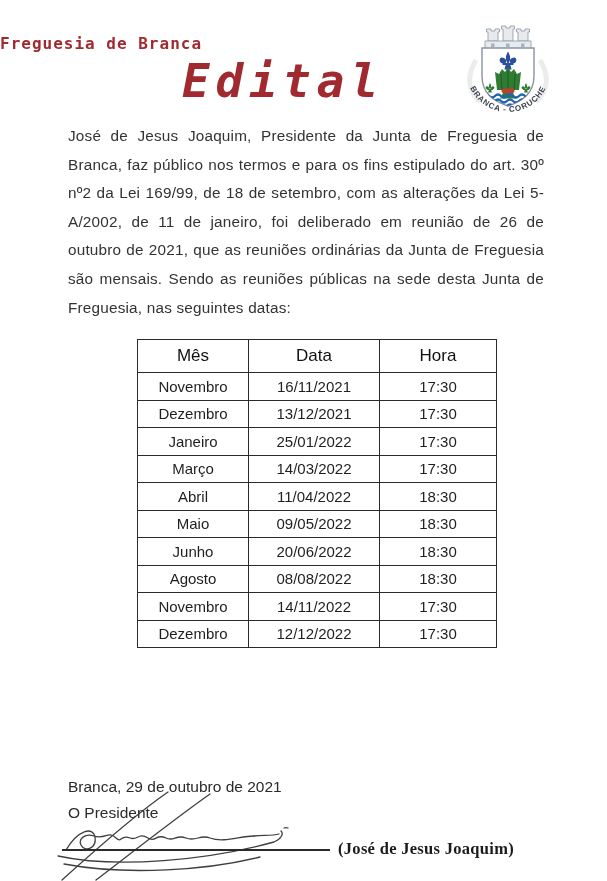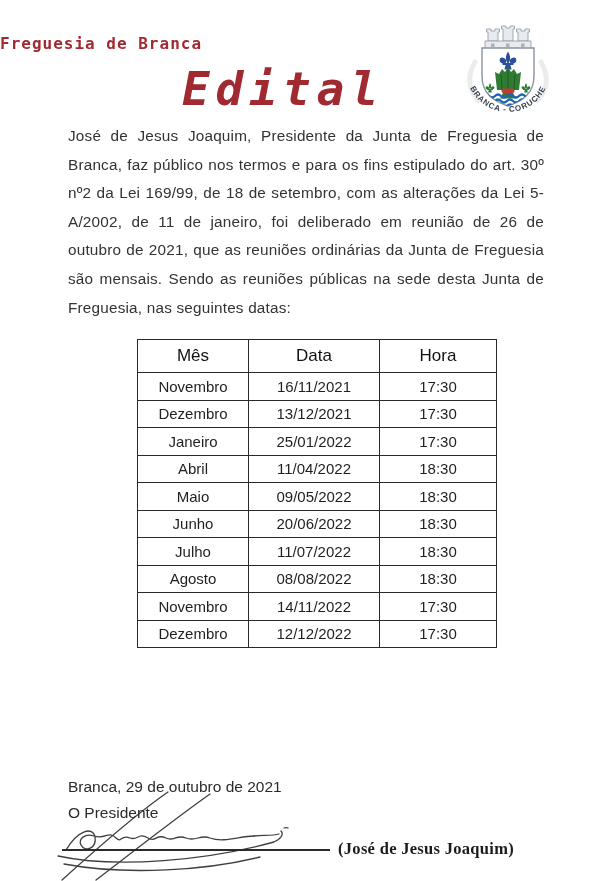--- a/index.html
+++ b/index.html
@@ -8,21 +8,21 @@
     font-family:"Liberation Sans", sans-serif; color:#2f2f2f;
   }
   .org-name {
     position:absolute; top:34px; left:0; width:566px; text-align:left;
     font-family:"DejaVu Sans Mono", monospace; font-weight:bold;
     font-size:16px; letter-spacing:1px; color:#a12a31;
   }
   .edital-title {
     position:absolute; top:54px; left:0; width:566px; text-align:center;
     font-family:"DejaVu Sans Mono", monospace; font-weight:bold; font-style:italic;
-    font-size:46px; letter-spacing:6px; color:#a12a31;margin-top:8px;
+    font-size:46px; letter-spacing:6px; color:#a12a31;
   }
   .crest { position:absolute; left:450px; top:20px; }
   .body-text {
     position:absolute; left:68px; top:122px; width:476px;
     font-size:15.3px; line-height:28.6px; text-align:justify; color:#333333;
     letter-spacing:0.2px;
   }
   table.schedule {
     position:absolute; left:137px; top:339px; border-collapse:collapse;
     font-size:15px; color:#1f1f1f; table-layout:fixed;
@@ -123,37 +123,37 @@
           <td>Dezembro</td>
           <td>13/12/2021</td>
           <td>17:30</td>
         </tr>
         <tr>
           <td>Janeiro</td>
           <td>25/01/2022</td>
           <td>17:30</td>
         </tr>
         <tr>
+          <td>Março</td>
+          <td>14/03/2022</td>
+          <td>17:30</td>
+        </tr>
+        <tr>
           <td>Abril</td>
           <td>11/04/2022</td>
           <td>18:30</td>
         </tr>
         <tr>
           <td>Maio</td>
           <td>09/05/2022</td>
           <td>18:30</td>
         </tr>
         <tr>
           <td>Junho</td>
           <td>20/06/2022</td>
-          <td>18:30</td>
-        </tr>
-        <tr>
-          <td>Julho</td>
-          <td>11/07/2022</td>
           <td>18:30</td>
         </tr>
         <tr>
           <td>Agosto</td>
           <td>08/08/2022</td>
           <td>18:30</td>
         </tr>
         <tr>
           <td>Novembro</td>
           <td>14/11/2022</td>

